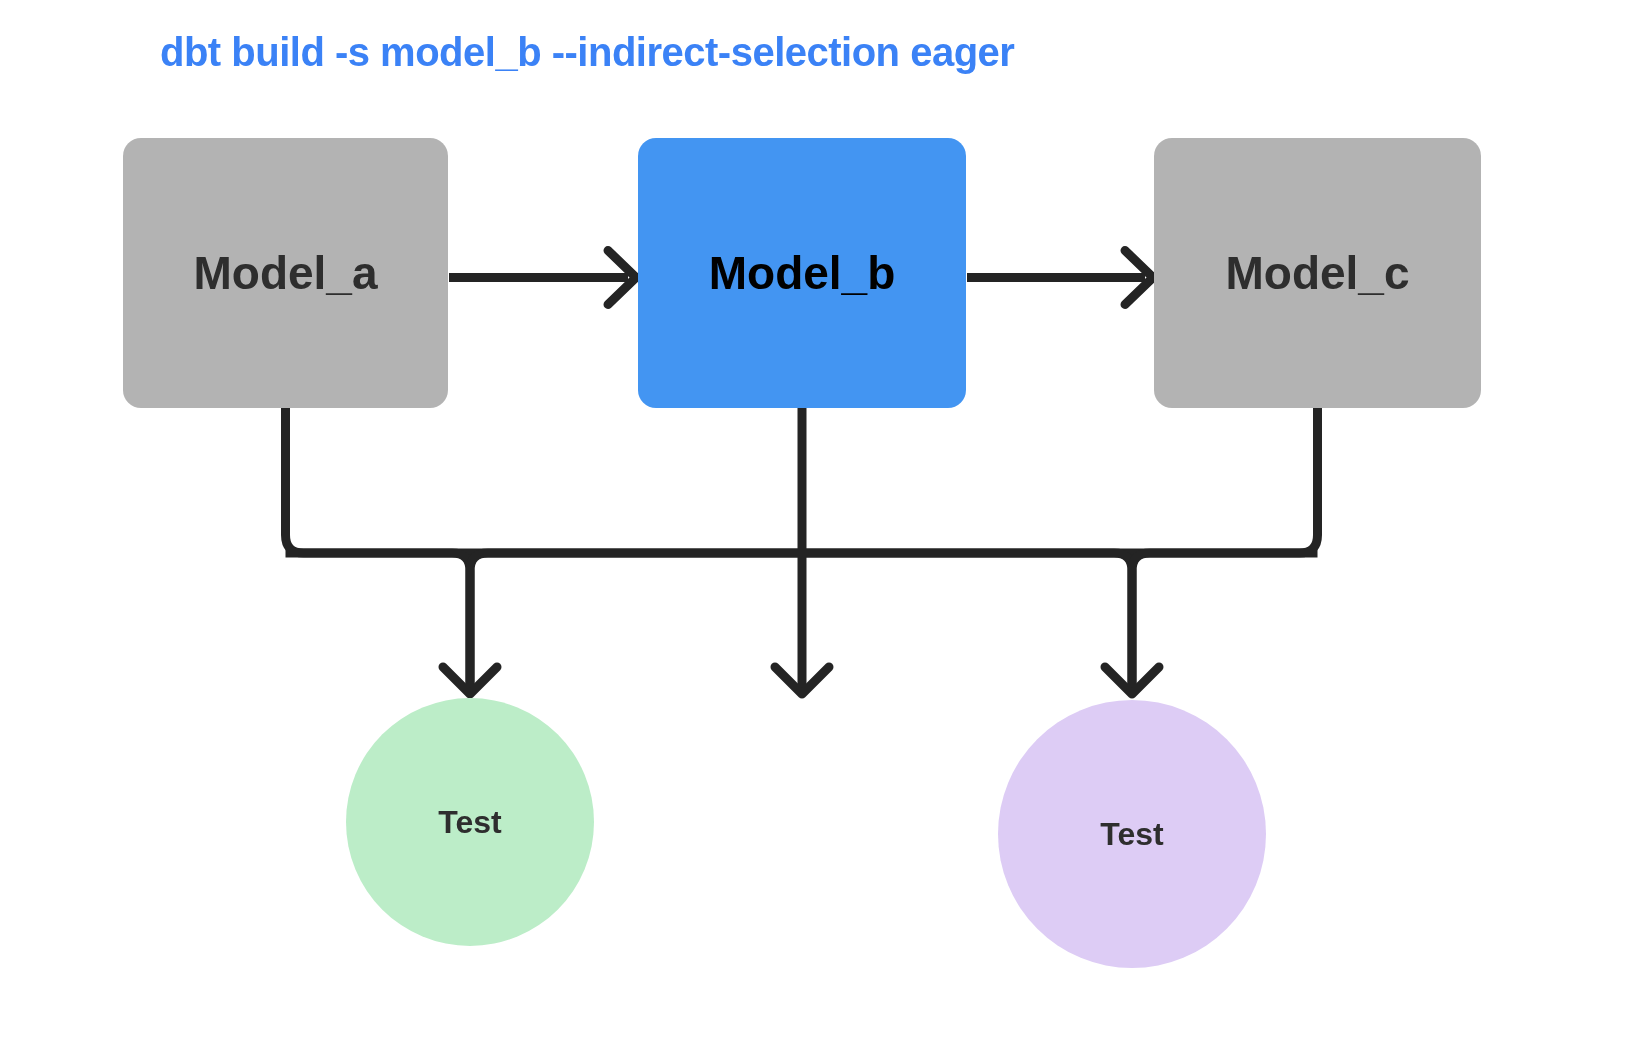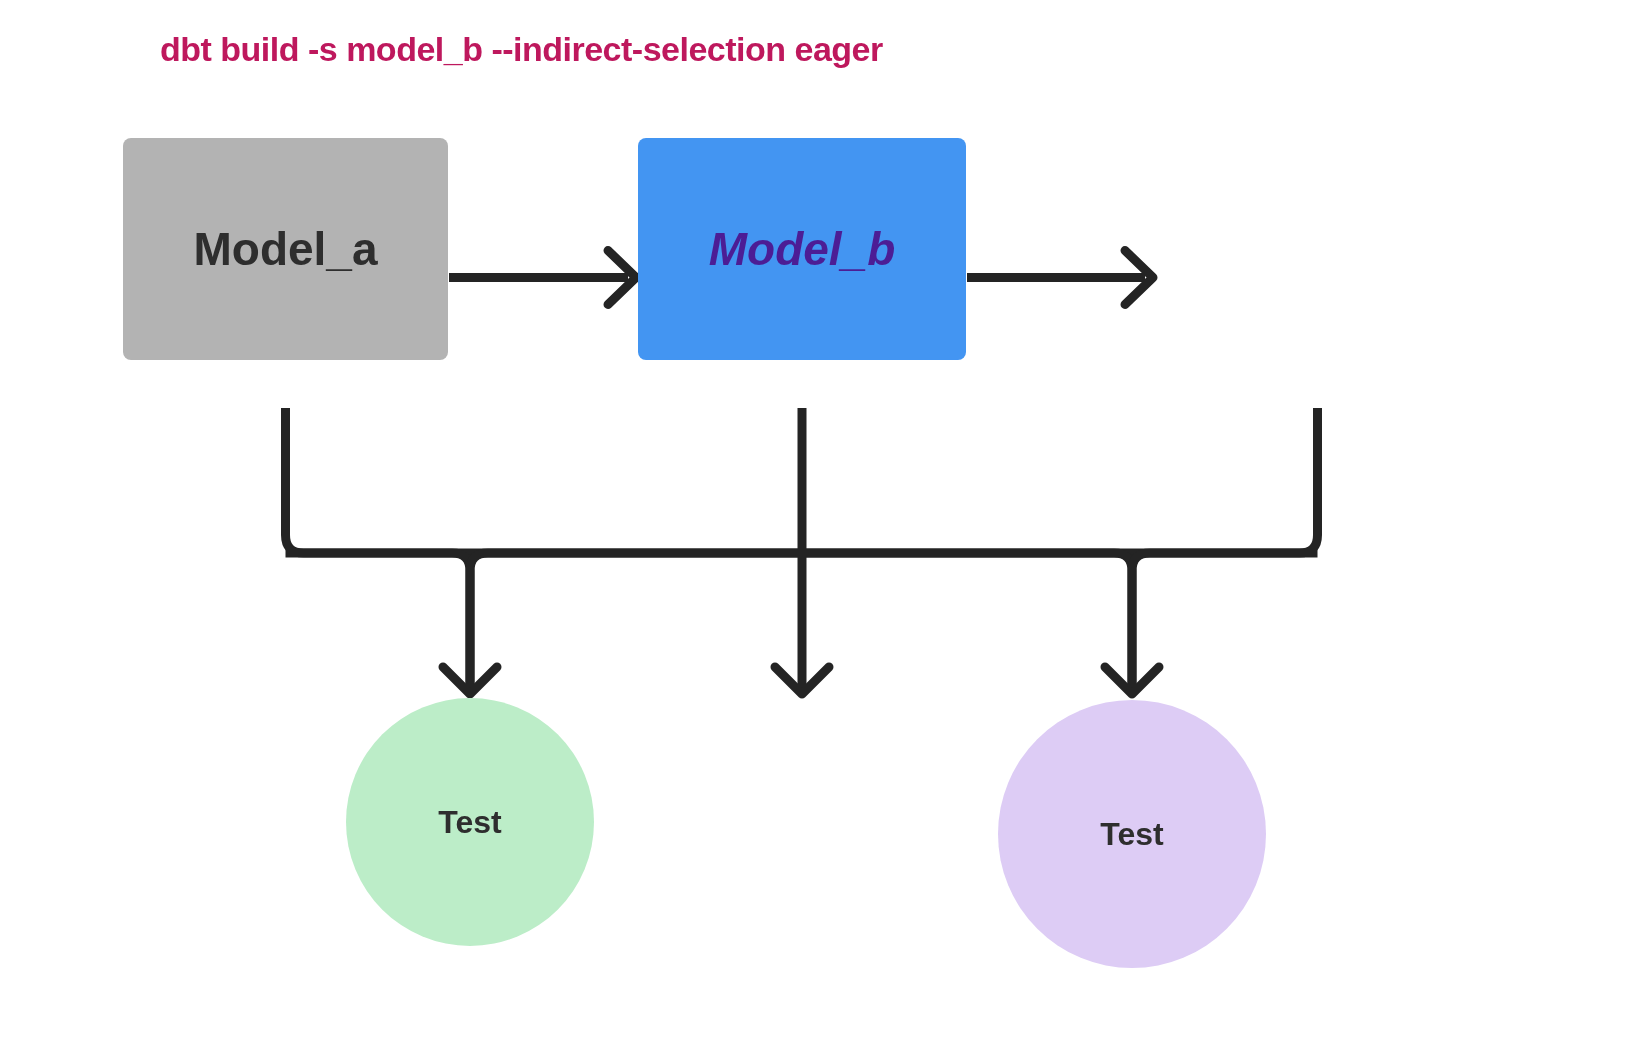--- a/index.html
+++ b/index.html
@@ -6,24 +6,24 @@
   .canvas{
     position:relative;
     width:1630px;height:1060px;
     background:#ffffff;
     font-family:"Liberation Sans", sans-serif;
     overflow:hidden;
   }
   .title{
     position:absolute;
     left:160px;top:30px;
-    font-size:34px;
+    font-size:40px;
     font-weight:600;
     letter-spacing:-0.5px;
-    color:#be185d;
+    color:#3b82f6;
     white-space:nowrap;
   }
   .edges{
     position:absolute;left:0;top:0;width:1630px;height:1060px;
   }
   .edges path{
     fill:none;
     stroke:#242424;
     stroke-width:9;
   }
@@ -34,27 +34,27 @@
   .node{
     position:absolute;
     display:flex;
     align-items:center;
     justify-content:center;
     text-align:center;
     color:#2e2e2e;
     font-weight:600;
   }
   .box{
-    width:325px;height:222px;
-    border-radius:8px;
+    width:325px;height:270px;
+    border-radius:18px;
     font-size:46px;
     background:#b3b3b3;
   }
   .box-a{left:123px;top:138px;}
-  .box-b{left:638px;top:138px;width:328px;background:#4395f2;color:#4c1d95;font-style:italic;}
+  .box-b{left:638px;top:138px;width:328px;background:#4395f2;color:#000000;}
   .box-c{left:1154px;top:138px;width:327px;}
   .circle{
     border-radius:50%;
     font-size:32px;
     line-height:80px;
   }
   .circle-ab{left:346px;top:698px;width:248px;height:248px;background:#bcedc8;}
   .circle-b{left:662px;top:698px;width:274px;height:274px;background:#f8e5a6;}
   .circle-bc{left:998px;top:700px;width:268px;height:268px;background:#ddccf5;}
   .lbl{display:block;}
@@ -90,20 +90,23 @@
   </svg>
 
   <div class="node box box-a">
     <span class="lbl">Model_a</span>
   </div>
 
   <div class="node box box-b">
     <span class="lbl">Model_b</span>
   </div>
 
+  <div class="node box box-c">
+    <span class="lbl">Model_c</span>
+  </div>
 
   <div class="node circle circle-ab">
     <div>
       <span class="lbl">Test</span>
     </div>
   </div>
 
 
   <div class="node circle circle-bc">
     <div>

